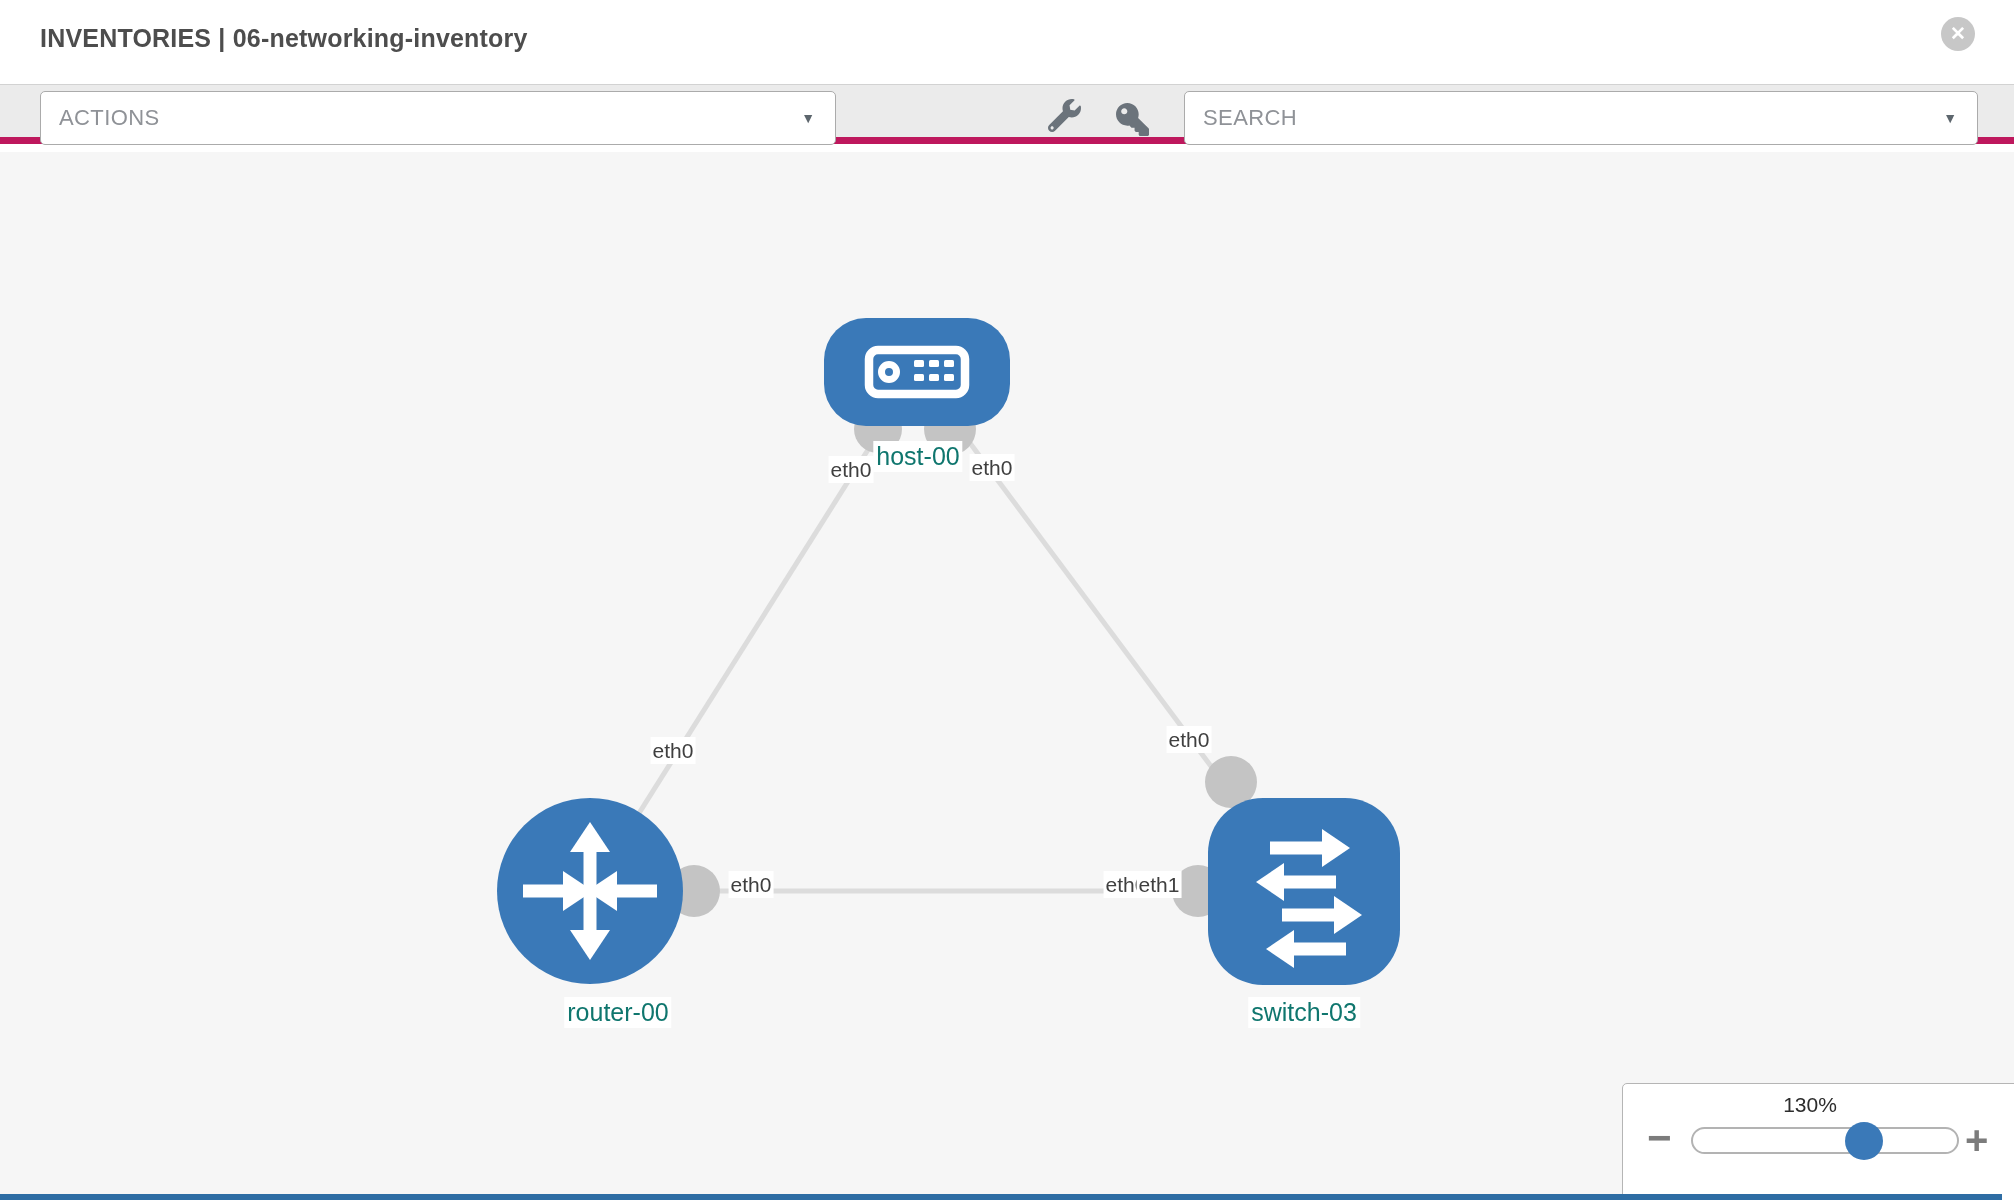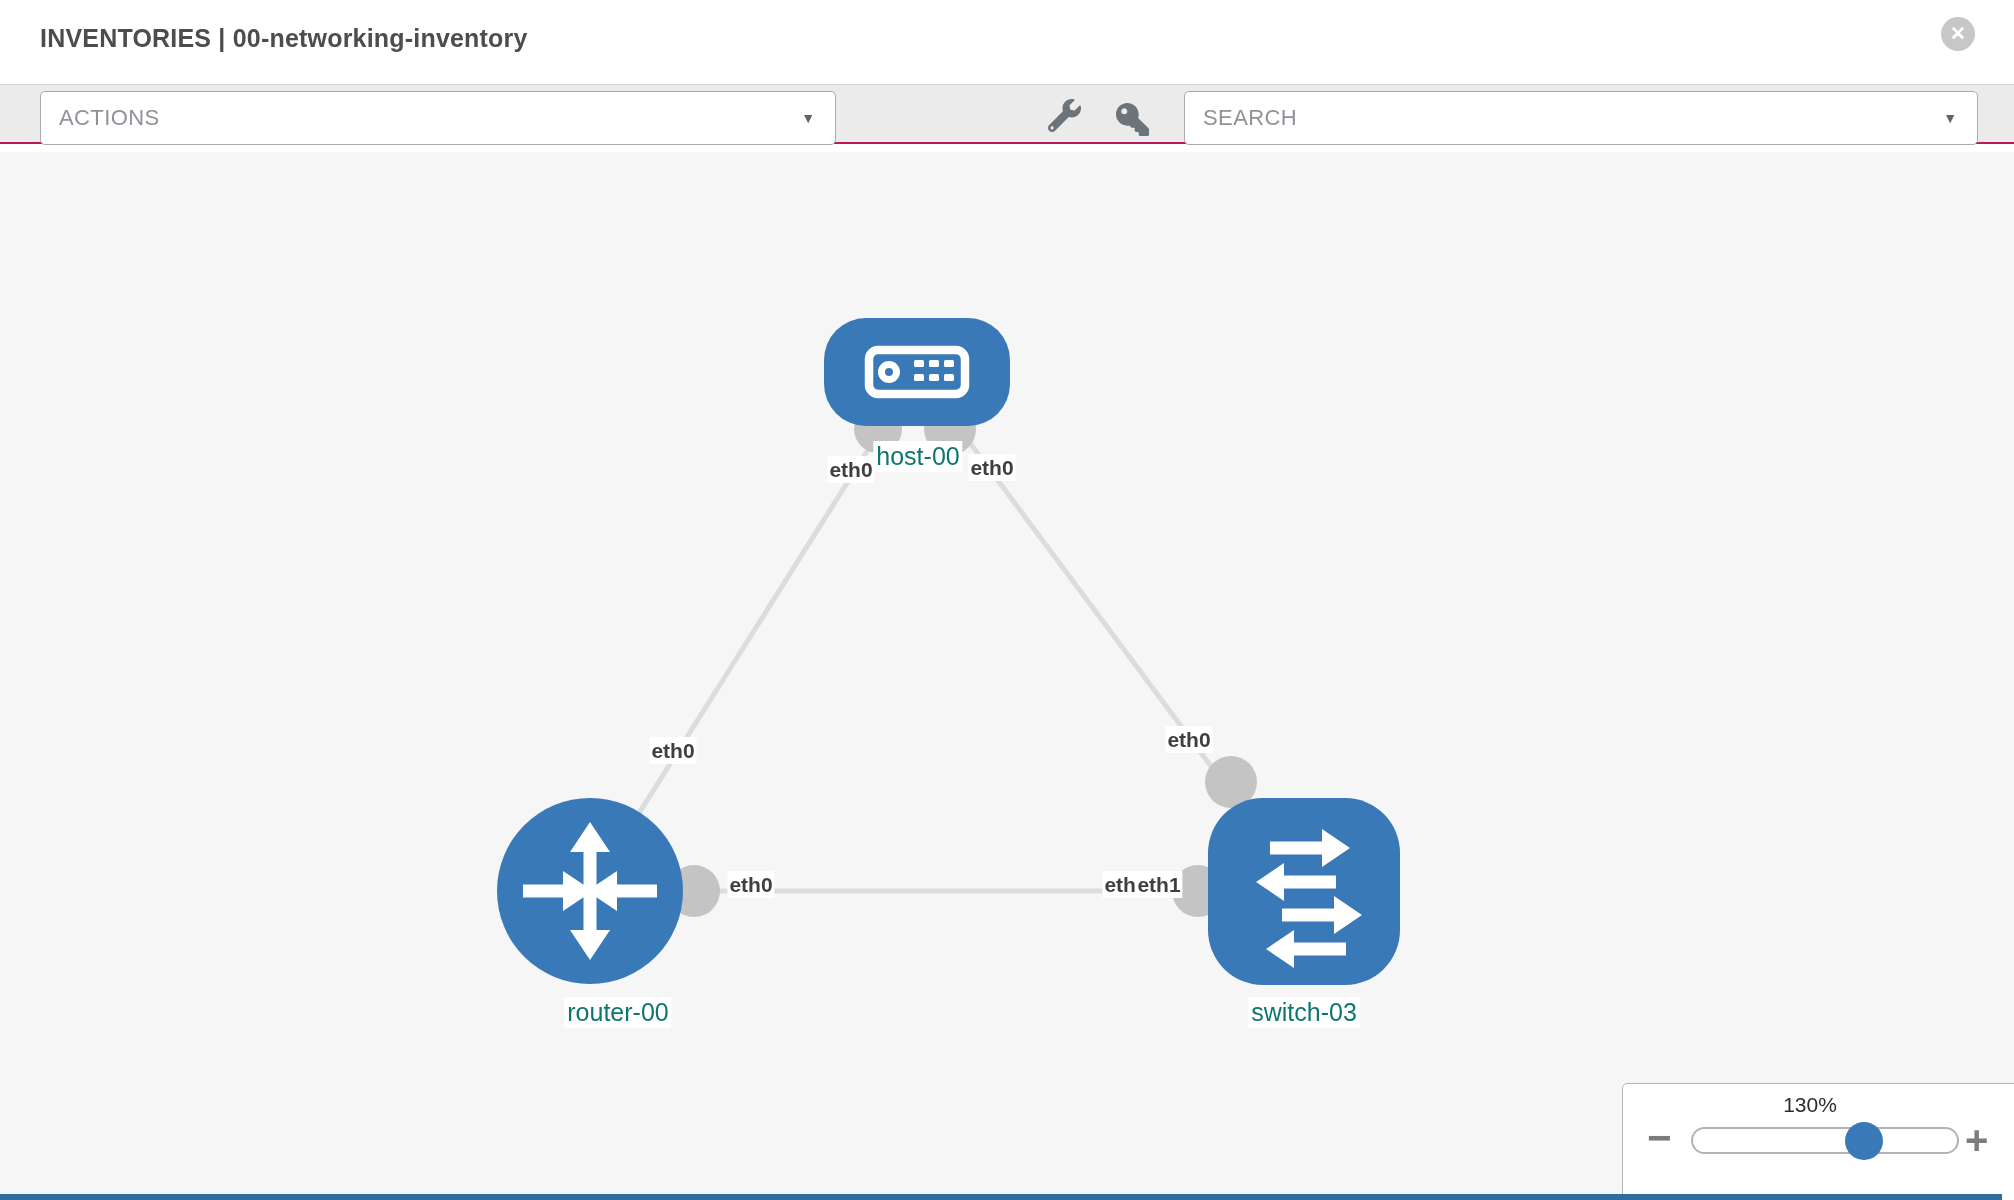--- a/index.html
+++ b/index.html
@@ -8,54 +8,54 @@
     background:#ffffff;font-family:"Liberation Sans",sans-serif;
     -webkit-font-smoothing:antialiased;
   }
   
   .titlebar{position:absolute;left:0;top:0;width:2014px;height:84px;background:#ffffff;}
   .title{position:absolute;left:40px;top:24px;font-size:25px;font-weight:700;color:#4d4d4d;letter-spacing:.2px;}
   .close-btn{position:absolute;left:1941px;top:17px;width:34px;height:34px;border-radius:50%;
     background:#c7c7c7;color:#ffffff;text-align:center;line-height:34px;font-size:19px;font-weight:700;cursor:pointer;}
   
   .toolbar{position:absolute;left:0;top:84px;width:2014px;height:60px;background:#ebebeb;
-    border-top:1px solid #d2d2d2;border-bottom:2px solid #be185d;box-sizing:border-box;}
+    border-top:1px solid #d2d2d2;border-bottom:7px solid #be185d;box-sizing:border-box;}
   .dropdown{position:absolute;top:6px;height:54px;background:#ffffff;border:1px solid #ababab;
     border-radius:5px;box-sizing:border-box;cursor:pointer;}
   .dropdown-actions{left:40px;width:796px;}
   .dropdown-search{left:1184px;width:794px;}
   .dd-label{position:absolute;left:18px;top:0;line-height:52px;font-size:22px;color:#8f9297;letter-spacing:.4px;}
   .dd-caret{position:absolute;right:20px;top:0;line-height:52px;font-size:14px;color:#5d666d;}
   .tool-icon{position:absolute;cursor:pointer;}
   .tool-icon svg{display:block;}
   .icon-wrench{left:1048px;top:14px;}
   .icon-key{left:1116px;top:18px;}
   
   .canvas{position:absolute;left:0;top:152px;width:2014px;height:1048px;background:#f6f6f6;}
   .canvas svg{position:absolute;left:0;top:0;}
   .chip{position:absolute;transform:translateX(-50%);background:#ffffff;white-space:nowrap;}
   .node-label{font-size:25px;color:#0f766e;padding:1px 3px;line-height:1.15;}
-  .if-label{font-size:21px;color:#3f3f3f;padding:1px 2px;line-height:1.2;font-weight:bold;}
+  .if-label{font-size:21px;color:#3f3f3f;padding:1px 2px;line-height:1.2;}
   
   .zoom-panel{position:absolute;left:1622px;top:1083px;width:400px;height:130px;background:#ffffff;
     border:1px solid #b5b5b5;border-top-left-radius:5px;box-sizing:border-box;z-index:4;}
   .zoom-level{position:absolute;left:53px;top:9px;width:268px;text-align:center;font-size:21px;color:#2d2d2d;}
   .zoom-minus{position:absolute;left:24px;top:33px;font-size:42px;font-weight:700;color:#7c7c7c;line-height:42px;cursor:pointer;}
   .zoom-plus{position:absolute;left:342px;top:35px;font-size:40px;font-weight:700;color:#7c7c7c;line-height:42px;cursor:pointer;}
   .zoom-track{position:absolute;left:68px;top:43px;width:268px;height:27px;background:#ffffff;
     border:2px solid #b3b3b3;border-radius:14px;box-sizing:border-box;cursor:pointer;}
   .zoom-thumb{position:absolute;left:222px;top:38px;width:38px;height:38px;border-radius:50%;background:#3a79b8;cursor:grab;}
   
   .bottom-strip{position:absolute;left:0;bottom:0;width:2002px;height:6px;background:#2e6da4;z-index:10;}
 </style>
 </head>
 <body>
 
 <div class="titlebar">
-  <div class="title">INVENTORIES | 00-networking-inventory</div>
+  <div class="title">INVENTORIES | 06-networking-inventory</div>
   <div class="close-btn">
     <span>✕</span>
   </div>
 </div>
 
 <div class="toolbar">
   <div class="dropdown dropdown-actions">
     <span class="dd-label">ACTIONS</span>
     <span class="dd-caret">▼</span>
   </div>

